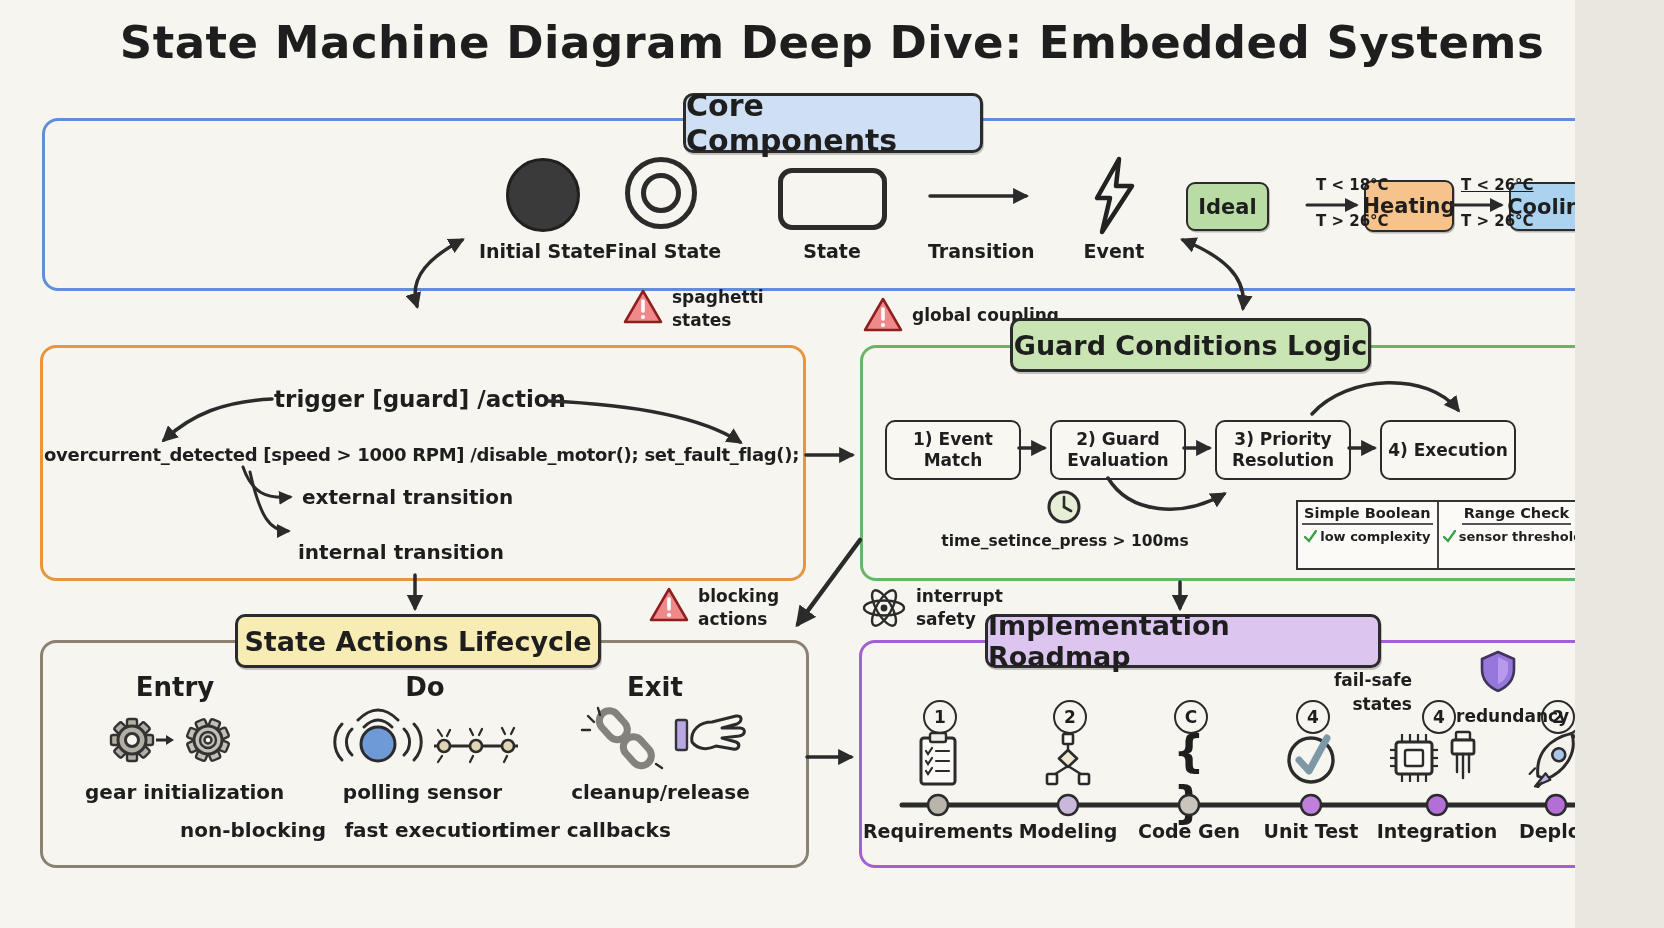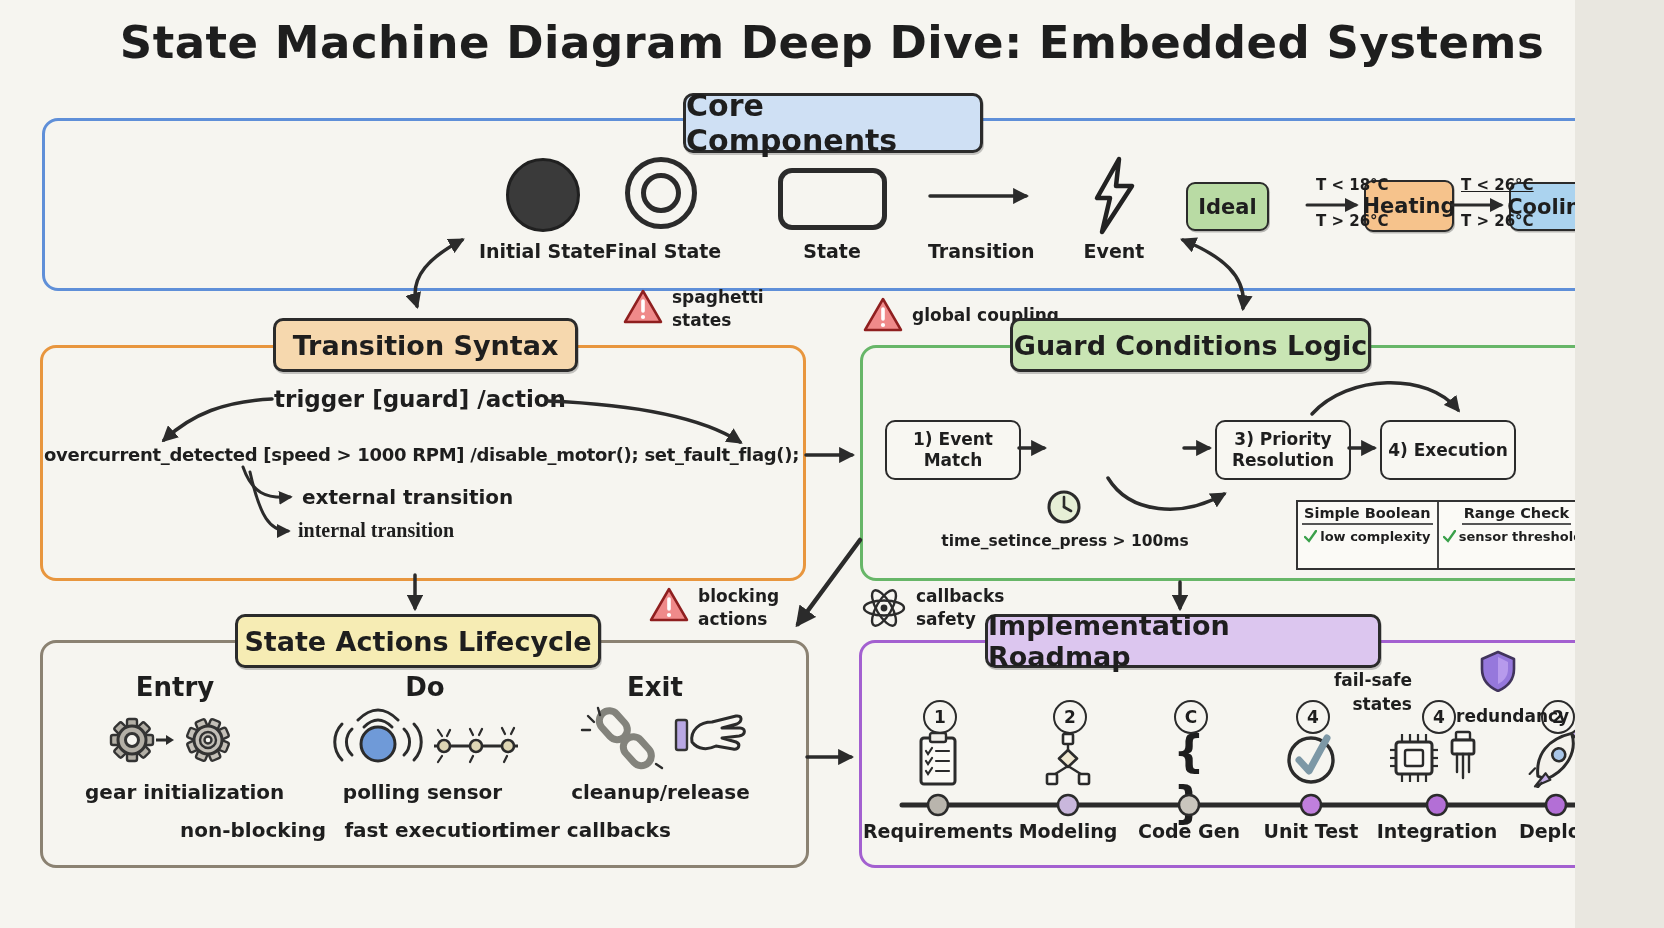--- a/index.html
+++ b/index.html
@@ -148,35 +148,36 @@
   </div>
 
   <svg class="abs" style="left:862px;top:296px;z-index:3;" width="42" height="38" viewBox="0 0 42 38">
     <path d="M21,3 L39,34 L3,34 Z" fill="#ef8a8a" stroke="#8f1f1f" stroke-width="2.5" stroke-linejoin="round"></path>
     <line x1="21" y1="13" x2="21" y2="23" stroke="#fff" stroke-width="3.6" stroke-linecap="round"></line>
     <circle cx="21" cy="29" r="2.1" fill="#fff"></circle>
   </svg>
   <div class="abs warn-text" style="left:912px;top:304px;">global coupling</div>
 
   <div class="abs bigbox" style="left:40px;top:345px;width:760px;height:230px;border-color:#e8963e;"></div>
-  <div class="abs hdr hdr28" style="left:273px;top:318px;width:299px;height:48px;background:#f6d8ae;">
-    <span>Transition Syntax</span>
-  </div>
   <div class="abs syntax" style="left:235px;top:386px;width:370px;">trigger [guard] /action</div>
   <div class="abs example" style="left:44px;top:444px;width:752px;">overcurrent_detected [speed &gt; 1000 RPM] /disable_motor(); set_fault_flag();</div>
   <div class="abs branch" style="left:302px;top:485px;">external transition</div>
-  <div class="abs branch" style="left:298px;top:519px;font-family:Liberation Serif, serif;">internal transition</div>
+  <div class="abs branch" style="left:298px;top:540px;">internal transition</div>
 
   <div class="abs bigbox" style="left:860px;top:345px;width:760px;height:230px;border-color:#67b668;"></div>
   <div class="abs hdr hdr28" style="left:1010px;top:318px;width:355px;height:48px;background:#c9e5b4;">
     <span>Guard Conditions Logic</span>
   </div>
   <div class="abs stepbox" style="left:885px;top:420px;width:132px;height:56px;">
     <div>1) Event Match</div>
     <div></div>
+  </div>
+  <div class="abs stepbox" style="left:1050px;top:420px;width:132px;height:56px;">
+    <div>2) Guard</div>
+    <div>Evaluation</div>
   </div>
   <div class="abs stepbox" style="left:1215px;top:420px;width:132px;height:56px;">
     <div>3) Priority</div>
     <div>Resolution</div>
   </div>
   <div class="abs stepbox" style="left:1380px;top:420px;width:132px;height:56px;">
     <div>4) Execution</div>
     <div></div>
   </div>
 
@@ -229,21 +230,21 @@
 
   <svg class="abs" style="left:860px;top:584px;z-index:3;" width="48" height="48" viewBox="0 0 48 48">
     <g fill="none" stroke="#2b2b2b" stroke-width="2.4">
       <ellipse cx="24" cy="24" rx="20" ry="7.5"></ellipse>
       <ellipse cx="24" cy="24" rx="20" ry="7.5" transform="rotate(60 24 24)"></ellipse>
       <ellipse cx="24" cy="24" rx="20" ry="7.5" transform="rotate(120 24 24)"></ellipse>
     </g>
     <circle cx="24" cy="24" r="3.4" fill="#2b2b2b"></circle>
   </svg>
   <div class="abs warn-text" style="left:916px;top:585px;">
-    <div>callbacks</div>
+    <div>interrupt</div>
     <div>safety</div>
   </div>
 
   <div class="abs bigbox" style="left:40px;top:640px;width:763px;height:222px;border-color:#8b8272;"></div>
   <div class="abs hdr hdr28" style="left:235px;top:614px;width:360px;height:48px;background:#f6ecb4;">
     <span>State Actions Lifecycle</span>
   </div>
   <div class="abs phase-title" style="left:105px;top:672px;width:140px;">Entry</div>
   <div class="abs phase-title" style="left:385px;top:672px;width:80px;">Do</div>
   <div class="abs phase-title" style="left:605px;top:672px;width:100px;">Exit</div>

